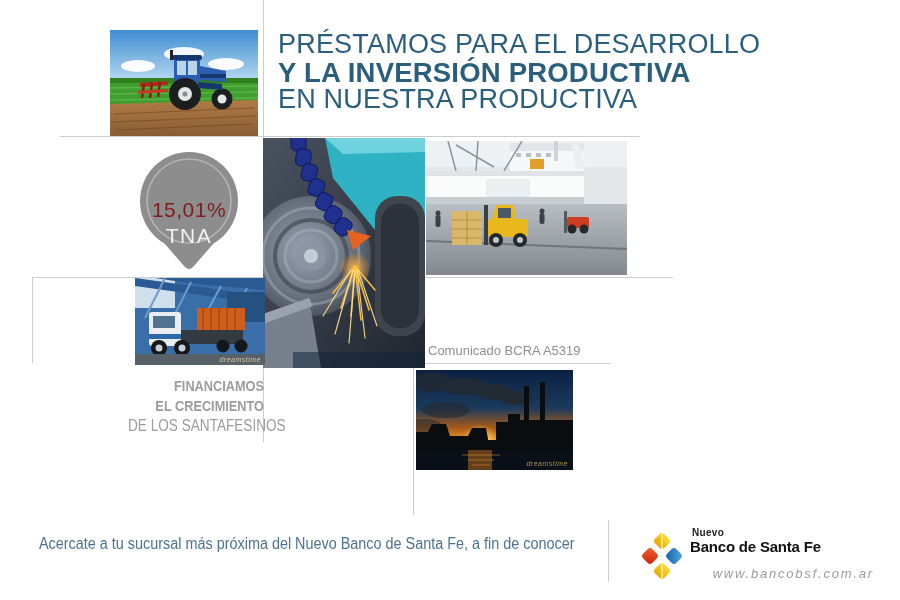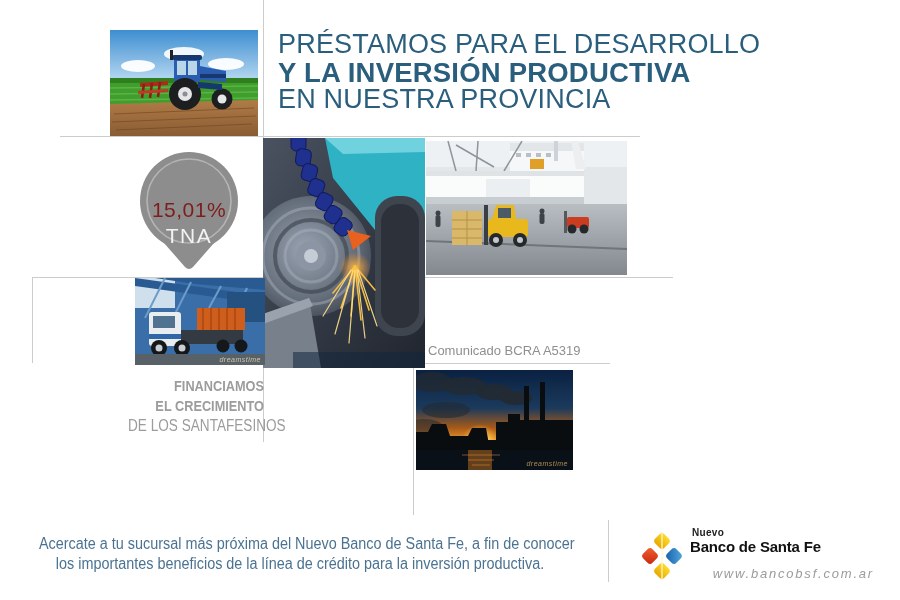--- a/index.html
+++ b/index.html
@@ -110,21 +110,21 @@
         <circle cx="112" cy="69" r="10.5" fill="#1c1e20"></circle>
         <circle cx="112" cy="69" r="4.5" fill="#e4e6e8"></circle>
         <path d="M88 52 L112 54 L112 60 L88 58 Z" fill="#16386e"></path>
       </g>
     </svg>
   </div>
 
   <div class="headline">
     <div class="l">PRÉSTAMOS PARA EL DESARROLLO</div>
     <div class="b">Y LA INVERSIÓN PRODUCTIVA</div>
-    <div class="l">EN NUESTRA PROVINCIA</div>
+    <div class="l">EN NUESTRA PRODUCTIVA</div>
   </div>
 
   <svg class="pin-svg" viewBox="0 0 100 120" width="100" height="120">
     <circle cx="50" cy="50" r="49" fill="#8d8d8d"></circle>
     <path d="M18 84 Q50 106 82 84 L54 116 Q50 120 46 116 Z" fill="#8d8d8d"></path>
     <circle cx="50" cy="50" r="42" fill="none" stroke="#ffffff" stroke-opacity="0.35" stroke-width="1.6"></circle>
   </svg>
   <div class="pin-label">TNA</div>
   <div class="pin-rate">15,01%</div>
 
@@ -341,23 +341,20 @@
           <line x1="52" y1="90" x2="78" y2="90"></line>
         <line x1="56" y1="95" x2="74" y2="95"></line>
       </g>
     </svg>
     <div class="wm" style="right:5px;bottom:3px;position:absolute;color:#caa25c;">dreamstime</div>
   </div>
 
   <div class="footer-text" style="top:535px;">
     <span>Acercate a tu sucursal más próxima del Nuevo Banco de Santa Fe, a fin de conocer</span>
   </div>
-  <div class="footer-text" style="top:555px;">
-    <span>los importantes beneficios de la línea de crédito para la inversión productiva.</span>
-  </div>
 
   <div class="abs" style="left:642px;top:530px;">
     <svg viewBox="0 0 40 52" width="40" height="52">
       <defs>
         <linearGradient id="ly1" x1="0" y1="0" x2="0" y2="1">
           <stop offset="0" stop-color="#ffdb2e"></stop>
             <stop offset="1" stop-color="#e8a800"></stop>
         </linearGradient>
         <linearGradient id="lr1" x1="0" y1="0" x2="1" y2="1">
           <stop offset="0" stop-color="#f2622e"></stop>

